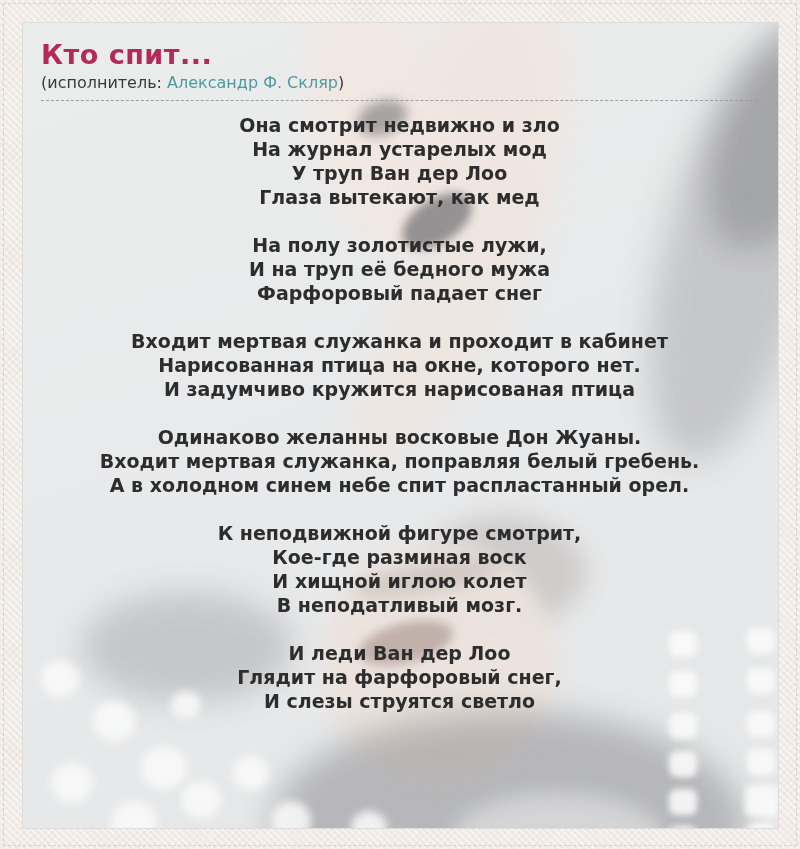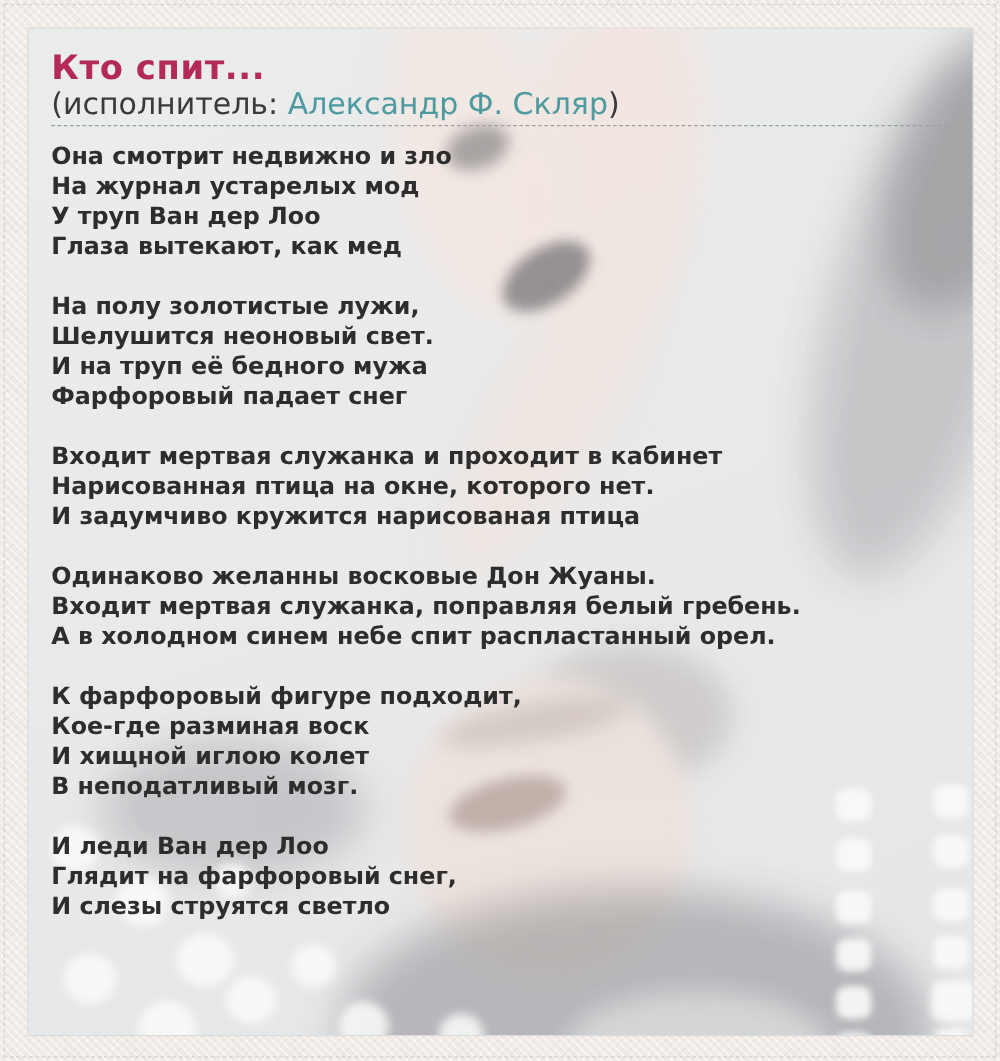--- a/index.html
+++ b/index.html
@@ -69,27 +69,28 @@
   .bg-c2r1{left:724px;top:605px;} .bg-c2r2{left:724px;top:645px;} .bg-c2r3{left:724px;top:688px;}
   .bg-c2r4{left:724px;top:726px;} .bg-c2r5{left:722px;top:762px;width:34px;height:32px;} .bg-c2r6{left:724px;top:800px;}
 
   
   .content{position:relative;z-index:1;padding:16px 20px 18px 18px;}
   .header{border-bottom:1px dashed var(--divider-color);padding-bottom:6px;}
   .title{
     font-size:27px;line-height:1.15;font-weight:bold;
     color:var(--title-color);letter-spacing:.5px;
   }
-  .artist{font-size:24px;line-height:22px;color:#3a3a3a;margin-top:2px;}
+  .artist{font-size:16px;line-height:22px;color:#3a3a3a;margin-top:2px;}
   .artist-link{color:var(--link-color);text-decoration:none;cursor:pointer;}
 
   .lyrics{
     margin-top:12px;
     font-size:19px;line-height:24px;font-weight:bold;
     color:var(--text-color);
+    text-align:center;
   }
   .stanza{margin-bottom:24px;}
   .stanza:last-child{margin-bottom:0;}
 </style>
 </head>
 <body>
 
 <div class="page">
   <div class="frame"></div>
 
@@ -142,36 +143,35 @@
 
       <div class="lyrics">
         <div class="stanza">
           <div>Она смотрит недвижно и зло</div>
           <div>На журнал устарелых мод</div>
           <div>У труп Ван дер Лоо</div>
           <div>Глаза вытекают, как мед</div>
         </div>
         <div class="stanza">
           <div>На полу золотистые лужи,</div>
-          <div>Шелушится неоновый свет.</div>
           <div>И на труп её бедного мужа</div>
           <div>Фарфоровый падает снег</div>
         </div>
         <div class="stanza">
           <div>Входит мертвая служанка и проходит в кабинет</div>
           <div>Нарисованная птица на окне, которого нет.</div>
           <div>И задумчиво кружится нарисованая птица</div>
         </div>
         <div class="stanza">
           <div>Одинаково желанны восковые Дон Жуаны.</div>
           <div>Входит мертвая служанка, поправляя белый гребень.</div>
           <div>А в холодном синем небе спит распластанный орел.</div>
         </div>
         <div class="stanza">
-          <div>К фарфоровый фигуре подходит,</div>
+          <div>К неподвижной фигуре смотрит,</div>
           <div>Кое-где разминая воск</div>
           <div>И хищной иглою колет</div>
           <div>В неподатливый мозг.</div>
         </div>
         <div class="stanza">
           <div>И леди Ван дер Лоо</div>
           <div>Глядит на фарфоровый снег,</div>
           <div>И слезы струятся светло</div>
         </div>
       </div>

